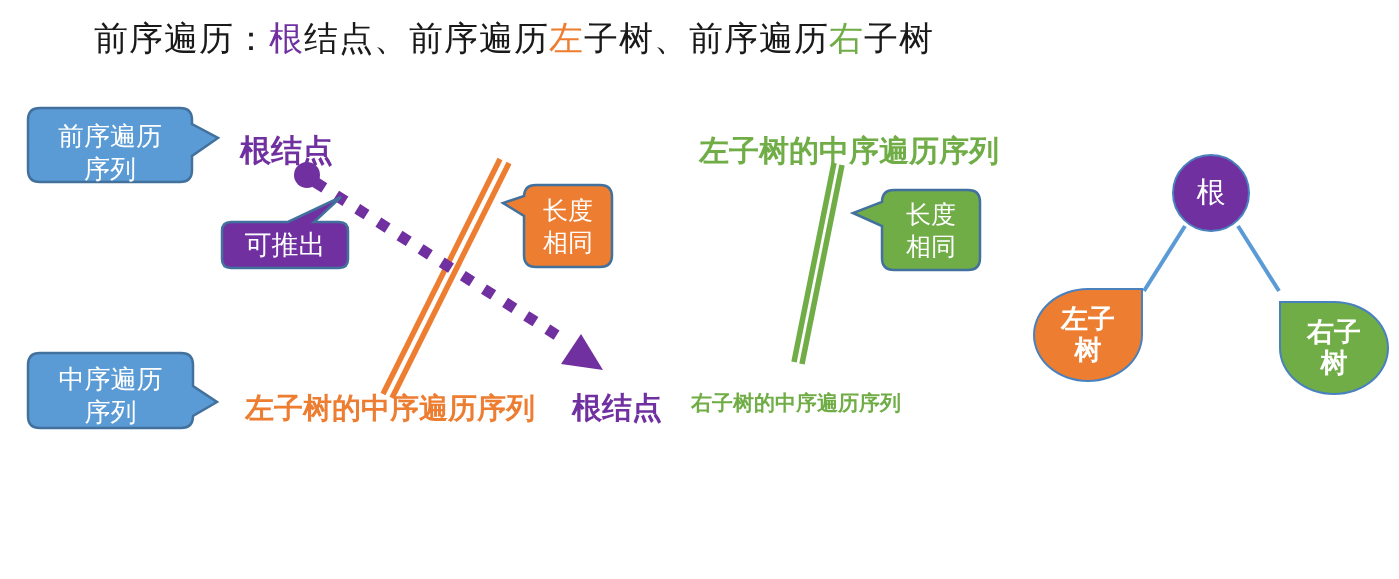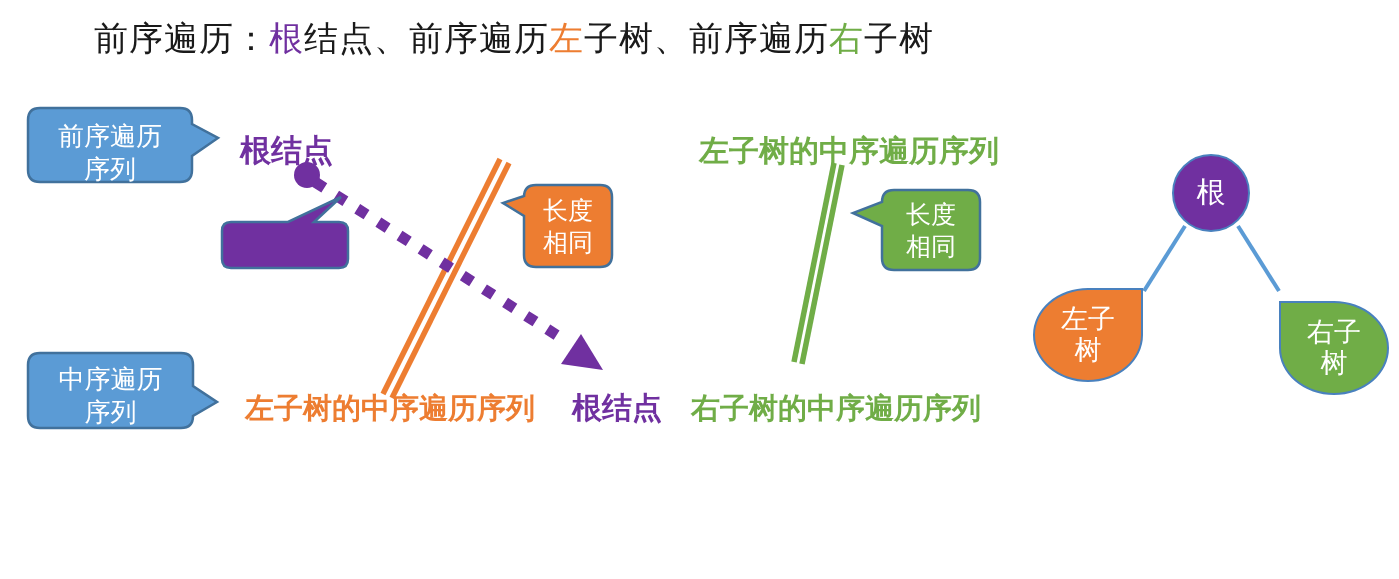--- a/index.html
+++ b/index.html
@@ -81,21 +81,21 @@
   }
   .tree-right {
     left: 1279px; top: 301px;
     width: 110px; height: 94px;
     background: var(--c-green);
     border: 2px solid var(--c-node_border);
     border-radius: 0 50% 50% 50%;
     font-size: 27px;
     box-sizing: border-box;
   }
-  .wrap2 { width: 2.15em; line-height: 1.15; }
+  .wrap2 { width: 2.15em; line-height: 1.15; font-weight: bold; }
 </style>
 </head>
 <body>
 
 <div class="canvas">
 
   <div class="sentence" style="left:94px; top:16px;">
     <span>前序遍历：</span><span class="c-purple">根</span><span>结点、前序遍历</span><span class="c-orange">左</span><span>子树、前序遍历</span><span class="c-green">右</span><span>子树</span>
   </div>
 
@@ -134,37 +134,40 @@
   <div class="bubble-text" style="left:28px; top:110px; width:164px; height:86px; font-size:26px;">
     <div>前序遍历</div>
     <div>序列</div>
   </div>
 
   <div class="bubble-text" style="left:28px; top:355px; width:165px; height:82px; font-size:26px;">
     <div>中序遍历</div>
     <div>序列</div>
   </div>
 
+  <div class="bubble-text" style="left:222px; top:222px; width:126px; height:46px; font-size:27px;">
+    <div>可推出</div>
+  </div>
 
   <div class="bubble-text" style="left:524px; top:187px; width:88px; height:80px; font-size:25px;">
     <div>长度</div>
     <div>相同</div>
   </div>
 
   <div class="bubble-text" style="left:882px; top:192px; width:98px; height:78px; font-size:25px;">
     <div>长度</div>
     <div>相同</div>
   </div>
 
   <div class="lbl c-purple" style="left:240px; top:130px; font-size:31px;">根结点</div>
   <div class="lbl c-green" style="left:699px; top:131px; font-size:30px;">左子树的中序遍历序列</div>
 
   <div class="lbl c-orange" style="left:245px; top:389px; font-size:29px;">左子树的中序遍历序列</div>
   <div class="lbl c-purple" style="left:572px; top:388px; font-size:30px;">根结点</div>
-  <div class="lbl c-green" style="left:691px; top:389px; font-size:29px;">右子树的中序遍历序列</div>
+  <div class="lbl c-green" style="left:691px; top:389px; font-size:21px;">右子树的中序遍历序列</div>
 
   <div class="tree-node tree-root">
     <div>根</div>
   </div>
   <div class="tree-node tree-left">
     <div class="wrap2">左子树</div>
   </div>
   <div class="tree-node tree-right">
     <div class="wrap2">右子树</div>
   </div>

